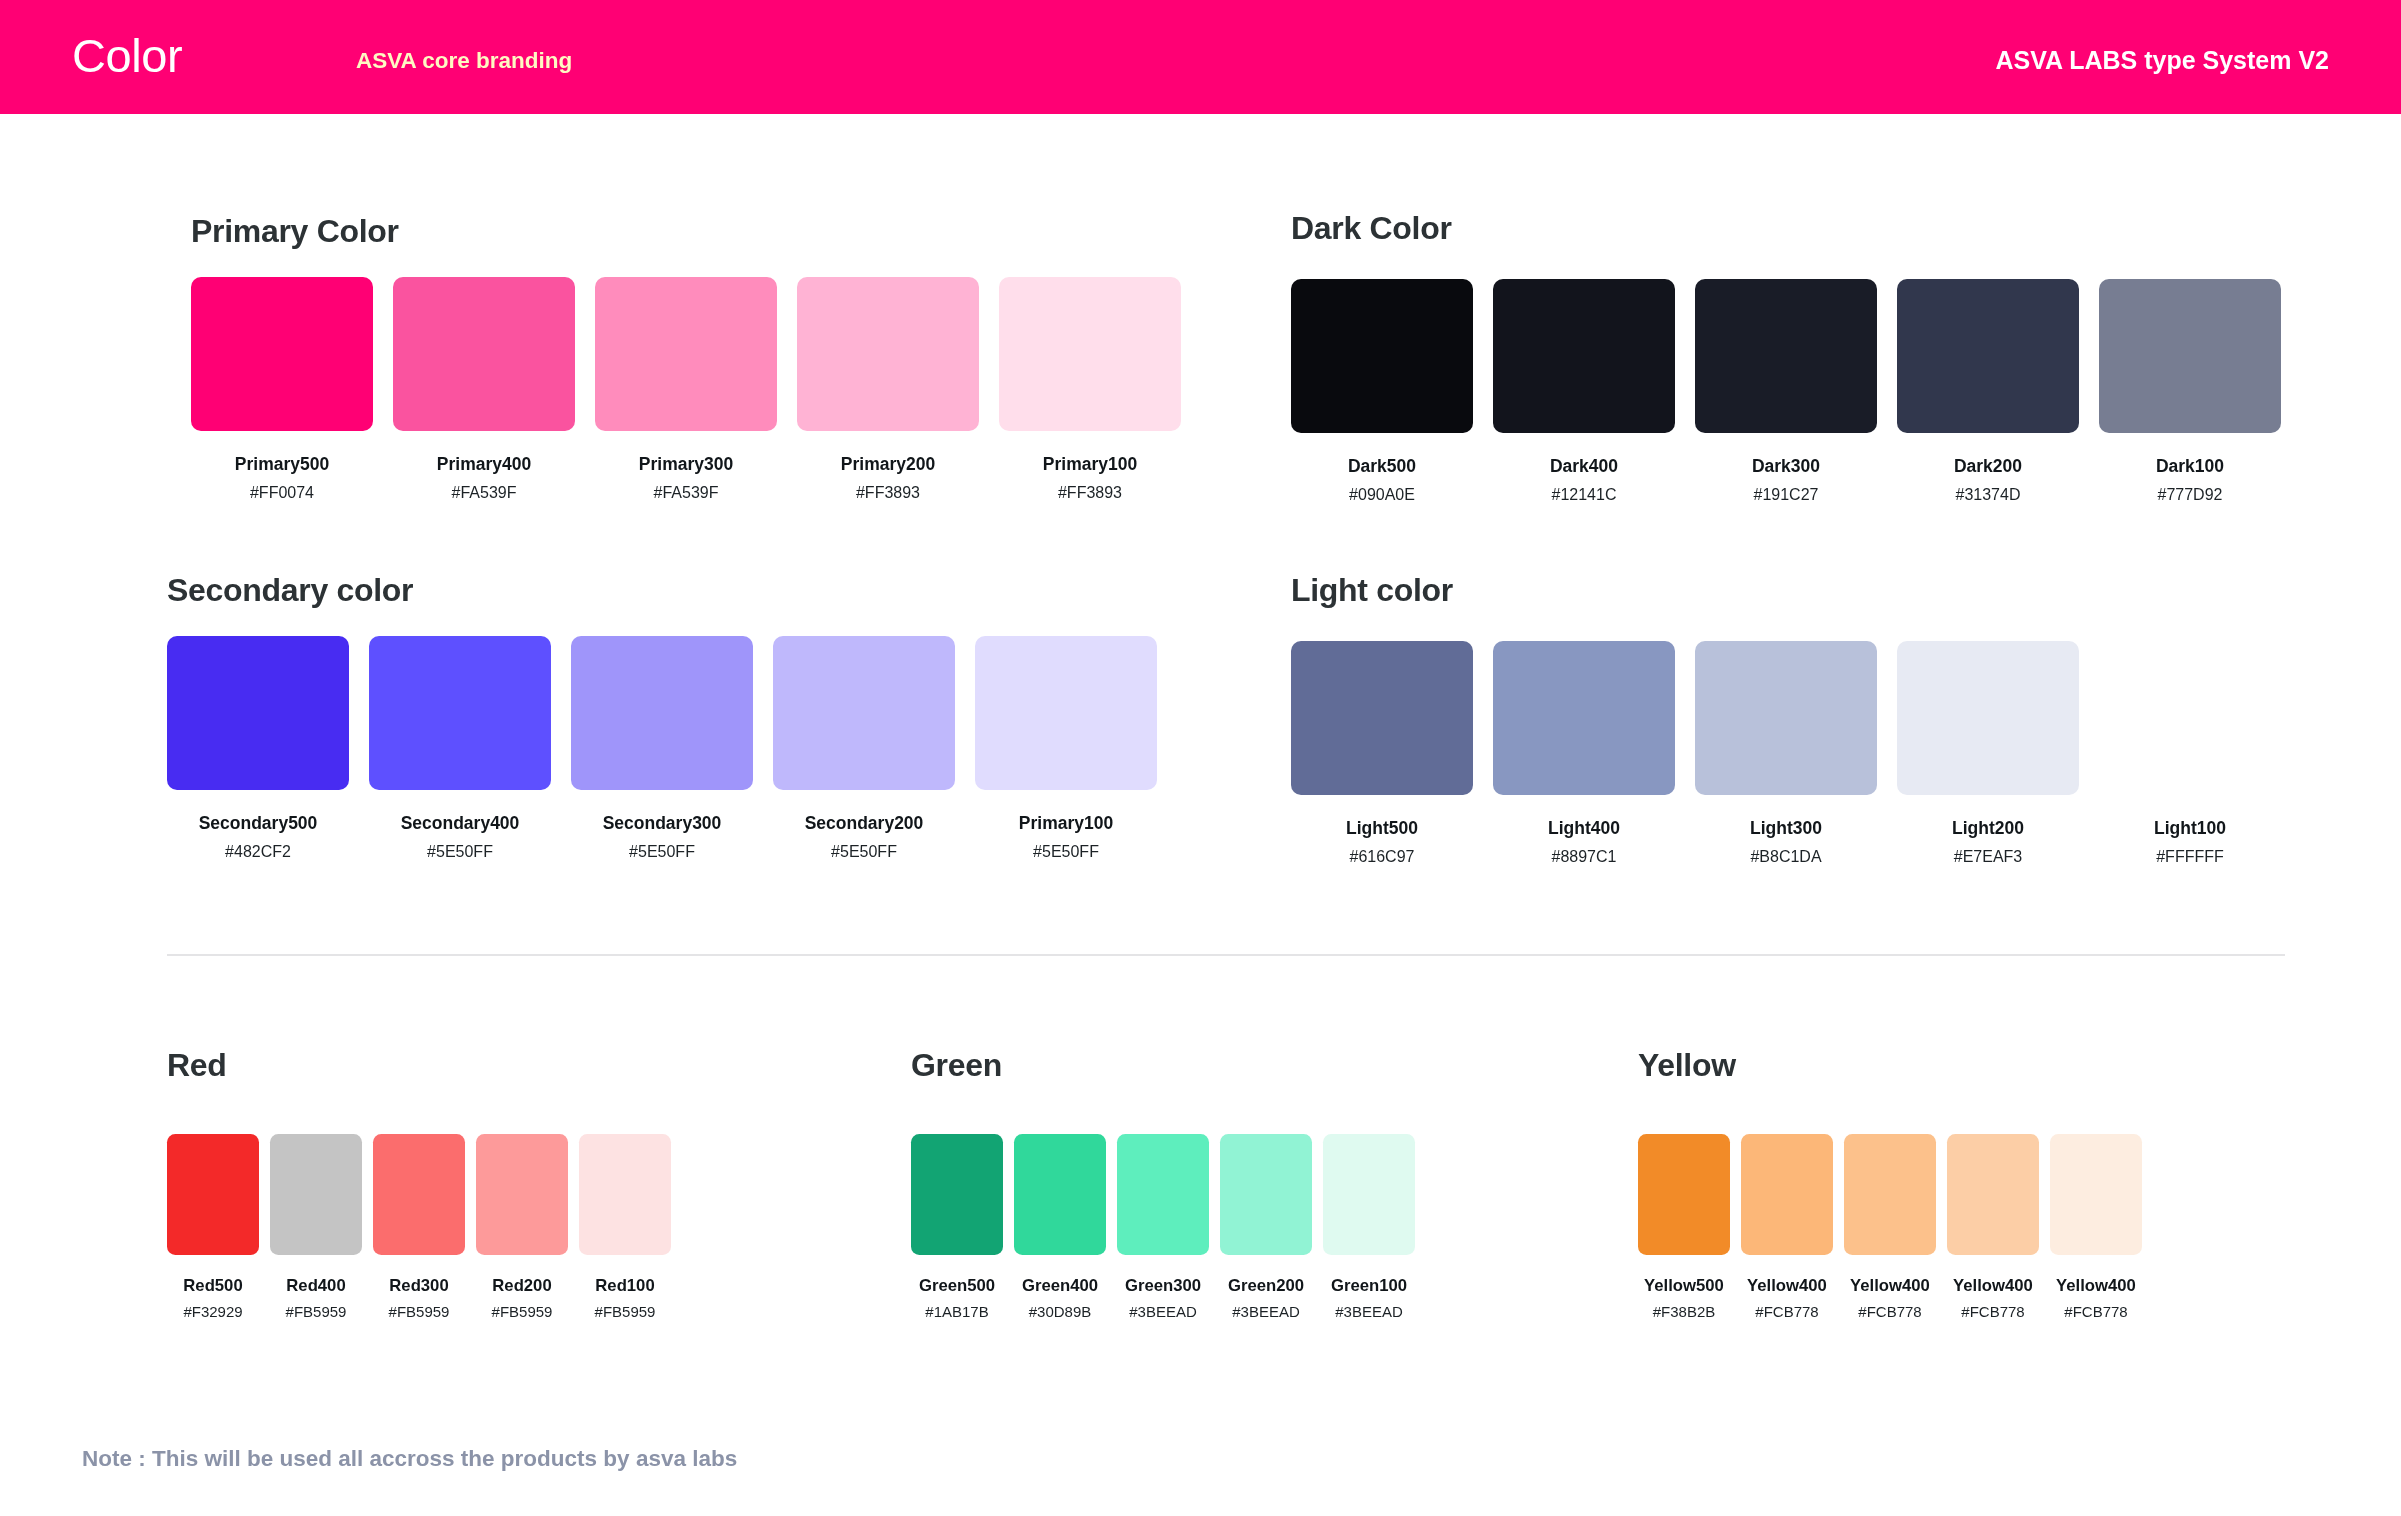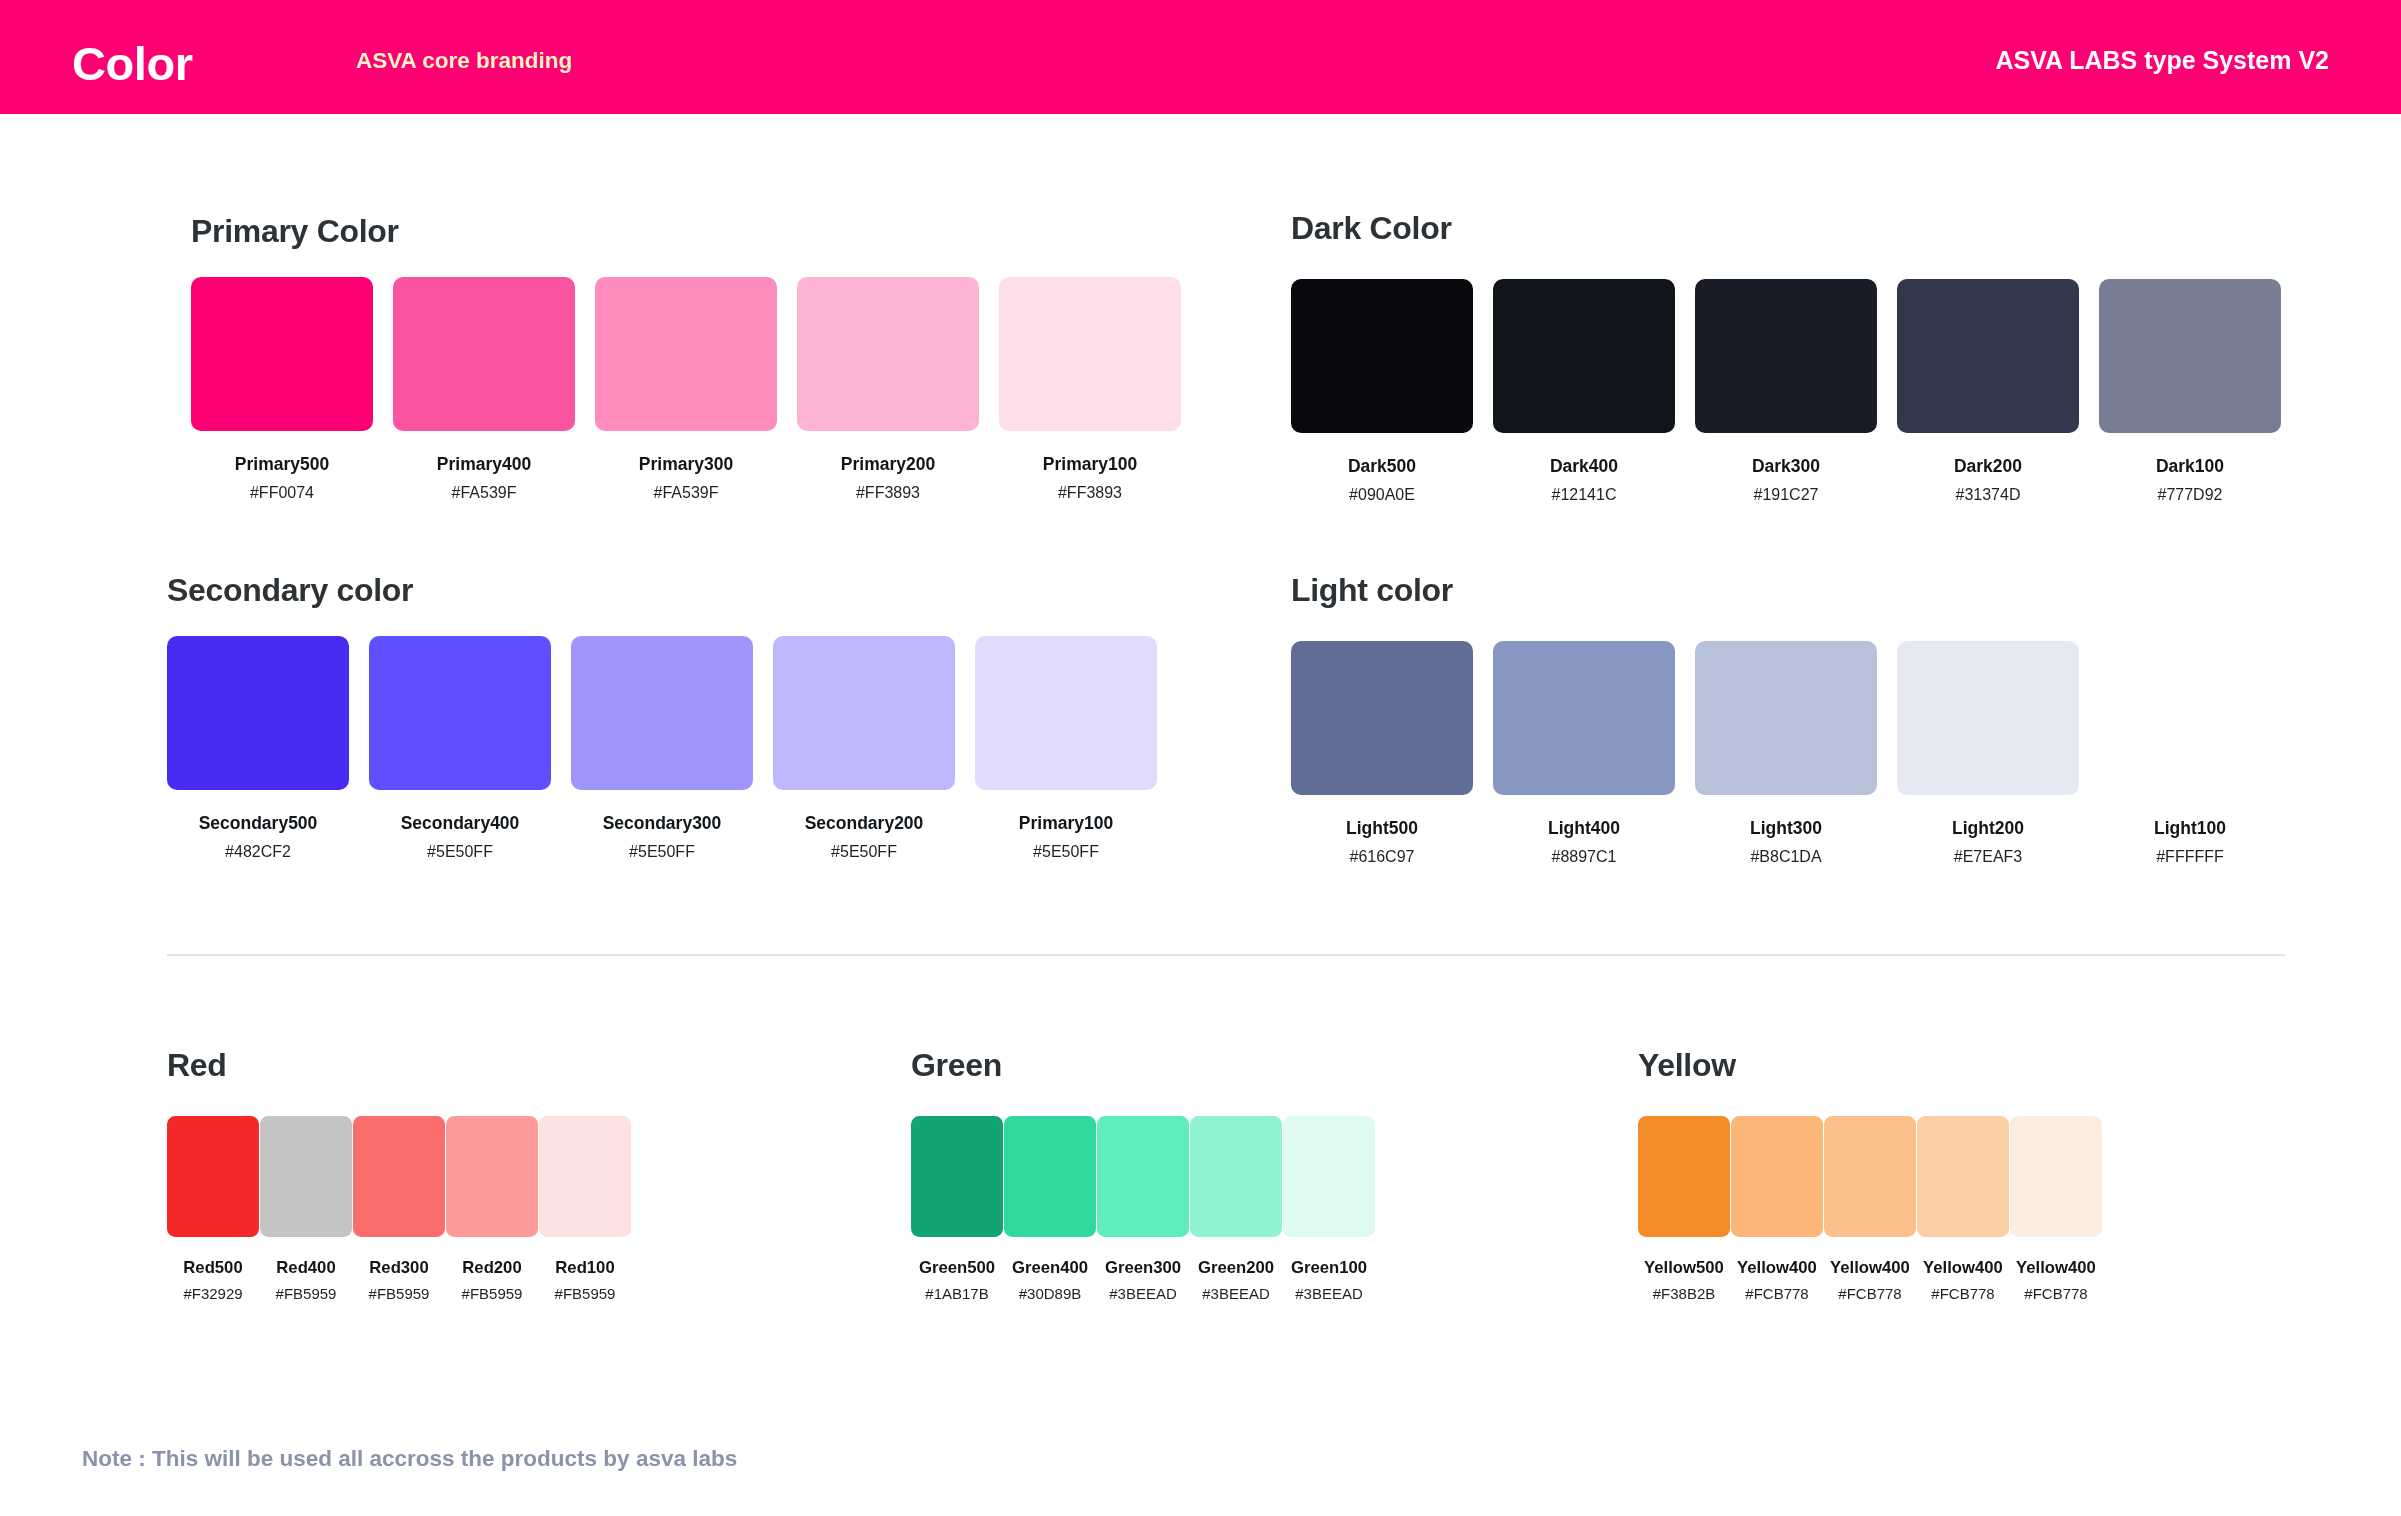--- a/index.html
+++ b/index.html
@@ -21,23 +21,23 @@
     position: absolute;
     left: 0; top: 0;
     width: 2401px;
     height: 114px;
     background: #FF0074;
     display: block;
   }
   .header-title {
     position: absolute;
     left: 72px;
-    top: 40px;
+    top: 32px;
     font-size: 47px;
-    font-weight: 700;
+    font-weight: 400;
     color: #ffffff;
     letter-spacing: -0.4px;
     line-height: 1;
     white-space: nowrap;
   }
   .header-subtitle {
     position: absolute;
     left: 356px;
     top: 50px;
     font-size: 22.5px;
@@ -115,21 +115,21 @@
   .divider {
     position: absolute;
     left: 167px;
     top: 954px;
     width: 2118px;
     height: 1.7px;
     background: #e4e4e6;
   }
 
   
-  .group.small .swatch-row { gap: 1px; margin-top: 35px; }
+  .group.small .swatch-row { gap: 11px; margin-top: 53px; }
   .group.small .swatch-chip { width: 92px; height: 121px; border-radius: 8.3px; }
   .group.small .swatch-name { font-size: 16.7px; margin-top: 22.5px; }
   .group.small .swatch-hex  { font-size: 15px; margin-top: 10px; }
 
   #grp-red    { left: 167px;  top: 1049px; }
   #grp-green  { left: 911px; top: 1049px; }
   #grp-yellow { left: 1638px; top: 1049px; }
 
   
   .footer-note {

